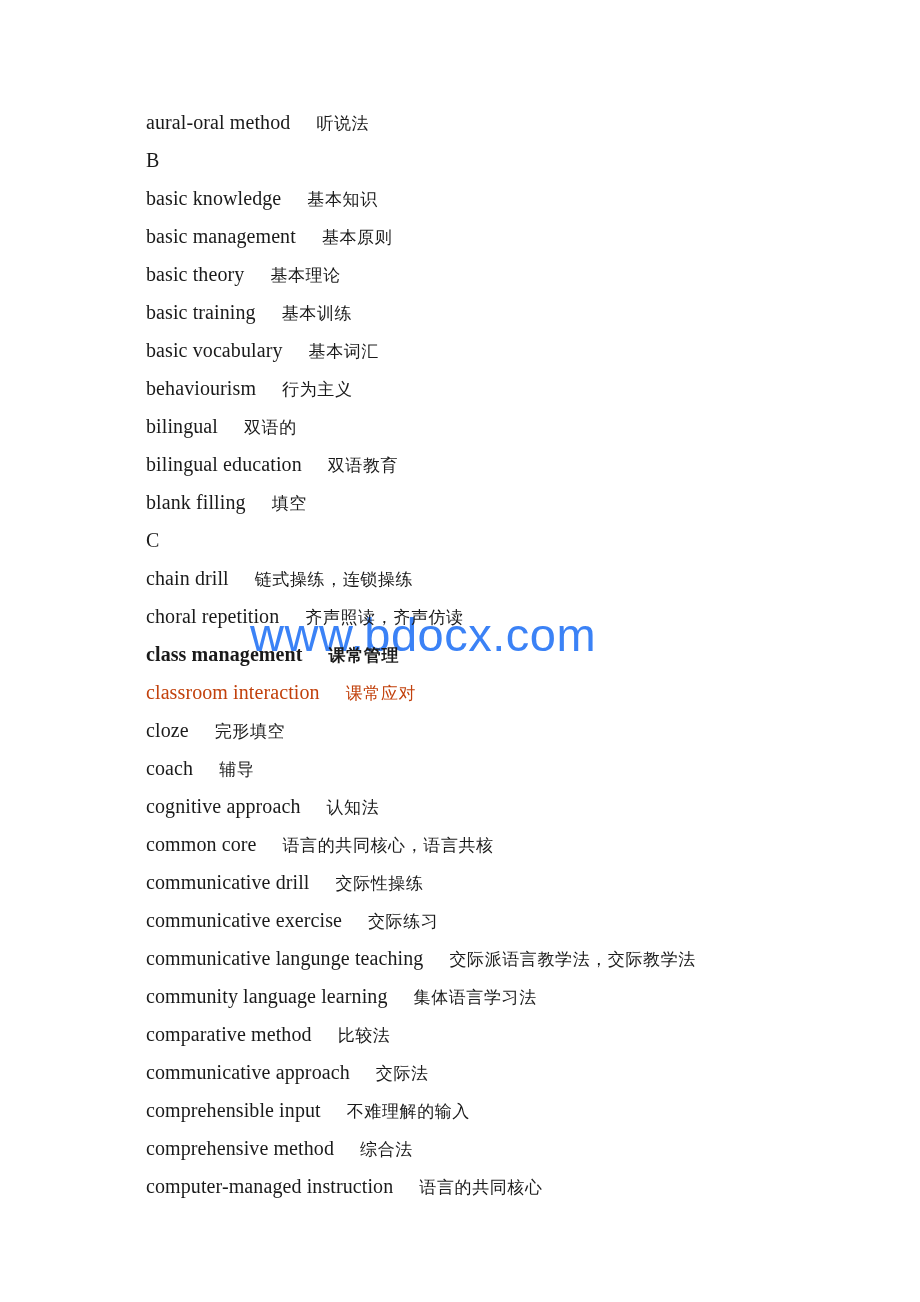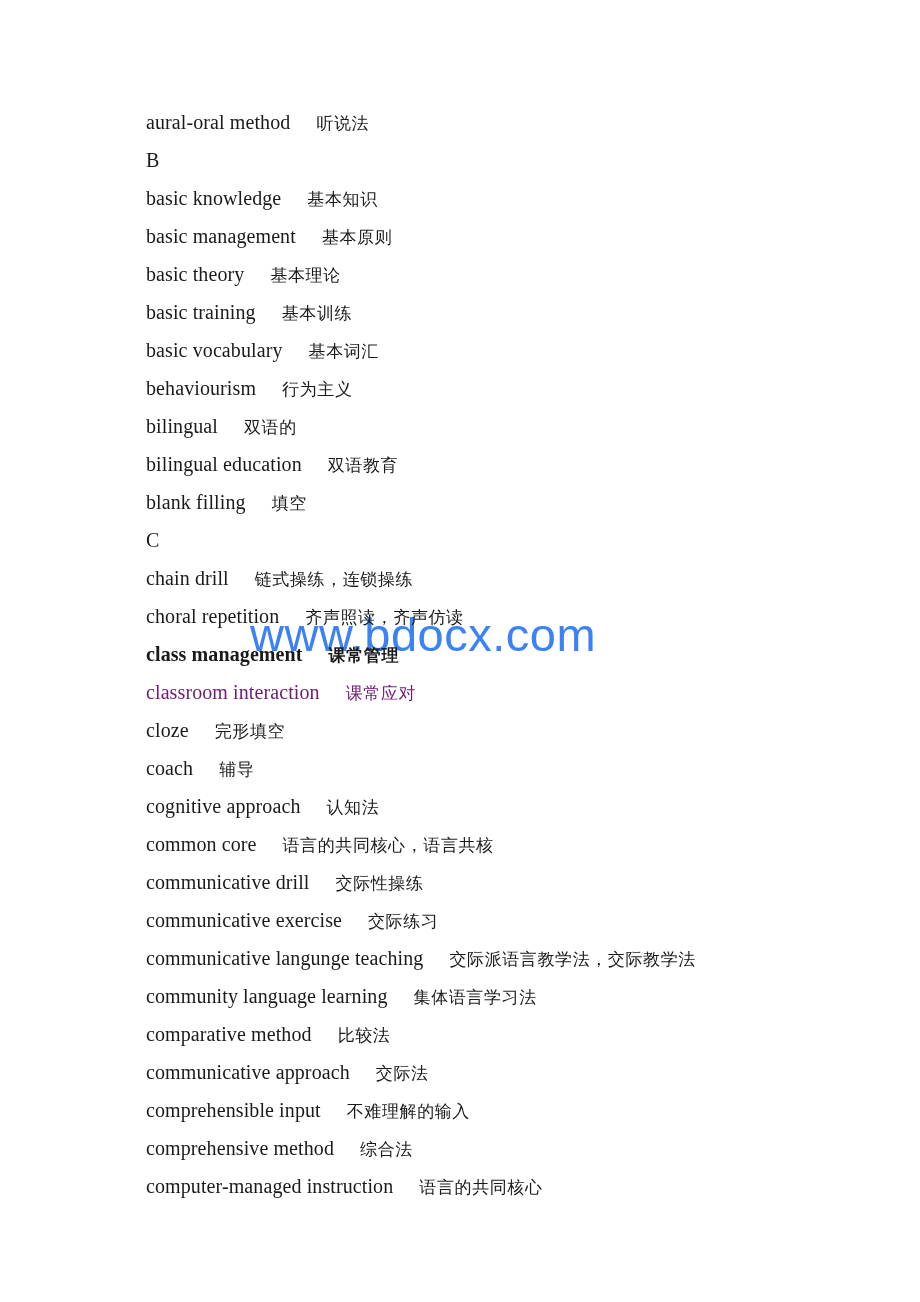--- a/index.html
+++ b/index.html
@@ -80,21 +80,21 @@
       <div class="gloss-line" style="color: rgb(26, 26, 26);"><span class="term">basic training</span><span class="gap"></span><span class="gloss">基本训练</span></div>
       <div class="gloss-line" style="color: rgb(26, 26, 26);"><span class="term">basic vocabulary</span><span class="gap"></span><span class="gloss">基本词汇</span></div>
       <div class="gloss-line" style="color: rgb(26, 26, 26);"><span class="term">behaviourism</span><span class="gap"></span><span class="gloss">行为主义</span></div>
       <div class="gloss-line" style="color: rgb(26, 26, 26);"><span class="term">bilingual</span><span class="gap"></span><span class="gloss">双语的</span></div>
       <div class="gloss-line" style="color: rgb(26, 26, 26);"><span class="term">bilingual education</span><span class="gap"></span><span class="gloss">双语教育</span></div>
       <div class="gloss-line" style="color: rgb(26, 26, 26);"><span class="term">blank filling</span><span class="gap"></span><span class="gloss">填空</span></div>
       <div class="gloss-line heading" style="color: rgb(26, 26, 26);"><span class="term">C</span></div>
       <div class="gloss-line" style="color: rgb(26, 26, 26);"><span class="term">chain drill</span><span class="gap"></span><span class="gloss">链式操练，连锁操练</span></div>
       <div class="gloss-line" style="color: rgb(26, 26, 26);"><span class="term">choral repetition</span><span class="gap"></span><span class="gloss">齐声照读，齐声仿读</span></div>
       <div class="gloss-line" style="color: rgb(26, 26, 26); font-weight: bold;"><span class="term">class management</span><span class="gap"></span><span class="gloss">课常管理</span></div>
-      <div class="gloss-line" style="color: #701a75;"><span class="term">classroom interaction</span><span class="gap"></span><span class="gloss">课常应对</span></div>
+      <div class="gloss-line" style="color: #c2410c;"><span class="term">classroom interaction</span><span class="gap"></span><span class="gloss">课常应对</span></div>
       <div class="gloss-line" style="color: rgb(26, 26, 26);"><span class="term">cloze</span><span class="gap"></span><span class="gloss">完形填空</span></div>
       <div class="gloss-line" style="color: rgb(26, 26, 26);"><span class="term">coach</span><span class="gap"></span><span class="gloss">辅导</span></div>
       <div class="gloss-line" style="color: rgb(26, 26, 26);"><span class="term">cognitive approach</span><span class="gap"></span><span class="gloss">认知法</span></div>
       <div class="gloss-line" style="color: rgb(26, 26, 26);"><span class="term">common core</span><span class="gap"></span><span class="gloss">语言的共同核心，语言共核</span></div>
       <div class="gloss-line" style="color: rgb(26, 26, 26);"><span class="term">communicative drill</span><span class="gap"></span><span class="gloss">交际性操练</span></div>
       <div class="gloss-line" style="color: rgb(26, 26, 26);"><span class="term">communicative exercise</span><span class="gap"></span><span class="gloss">交际练习</span></div>
       <div class="gloss-line" style="color: rgb(26, 26, 26);"><span class="term">communicative langunge teaching</span><span class="gap"></span><span class="gloss">交际派语言教学法，交际教学法</span></div>
       <div class="gloss-line" style="color: rgb(26, 26, 26);"><span class="term">community language learning</span><span class="gap"></span><span class="gloss">集体语言学习法</span></div>
       <div class="gloss-line" style="color: rgb(26, 26, 26);"><span class="term">comparative method</span><span class="gap"></span><span class="gloss">比较法</span></div>
       <div class="gloss-line" style="color: rgb(26, 26, 26);"><span class="term">communicative approach</span><span class="gap"></span><span class="gloss">交际法</span></div>

